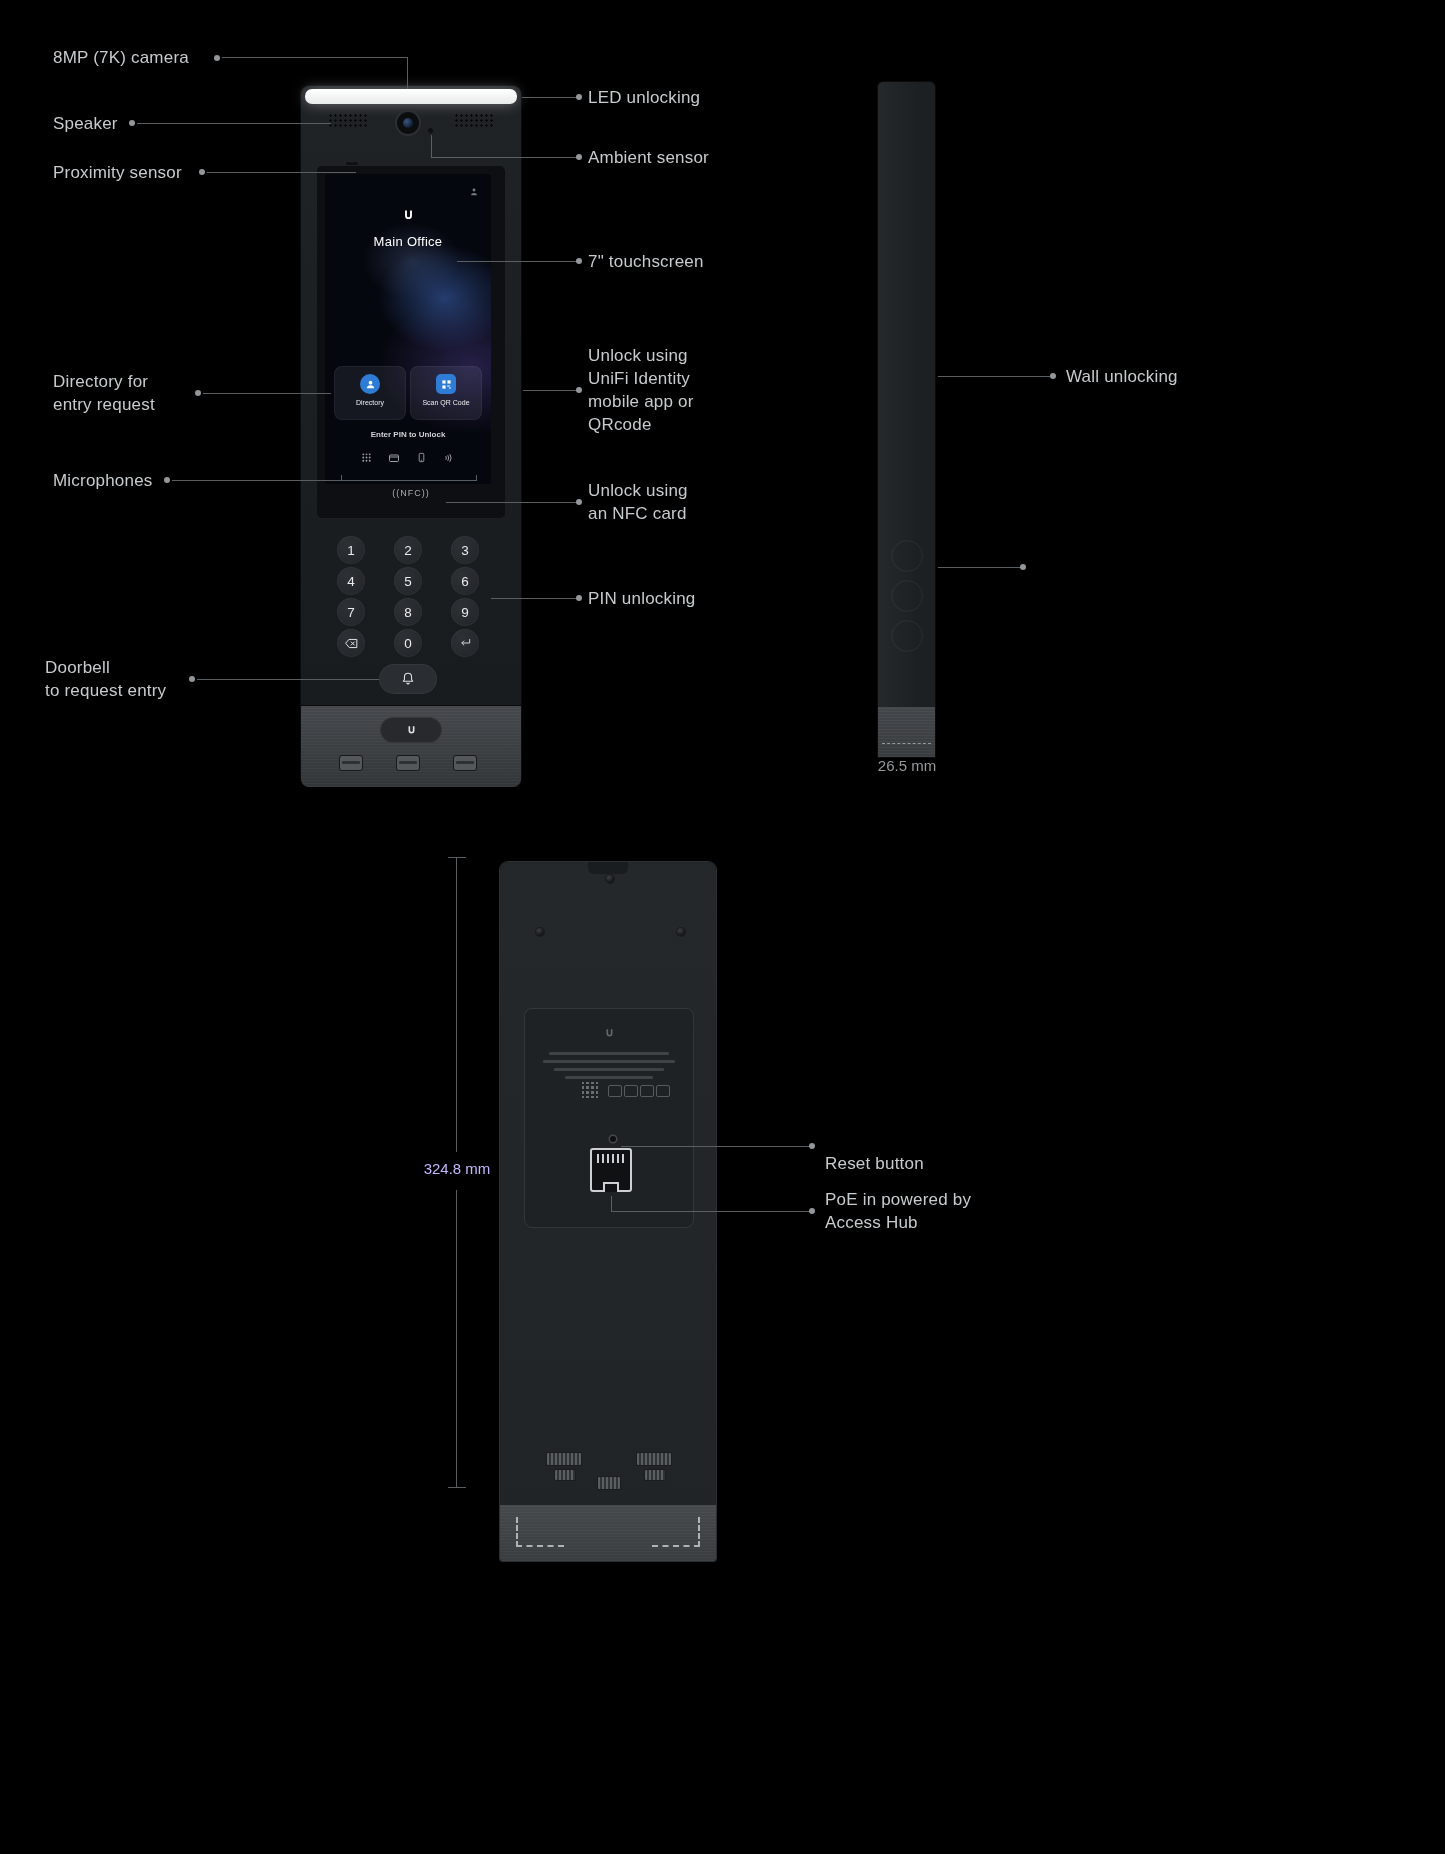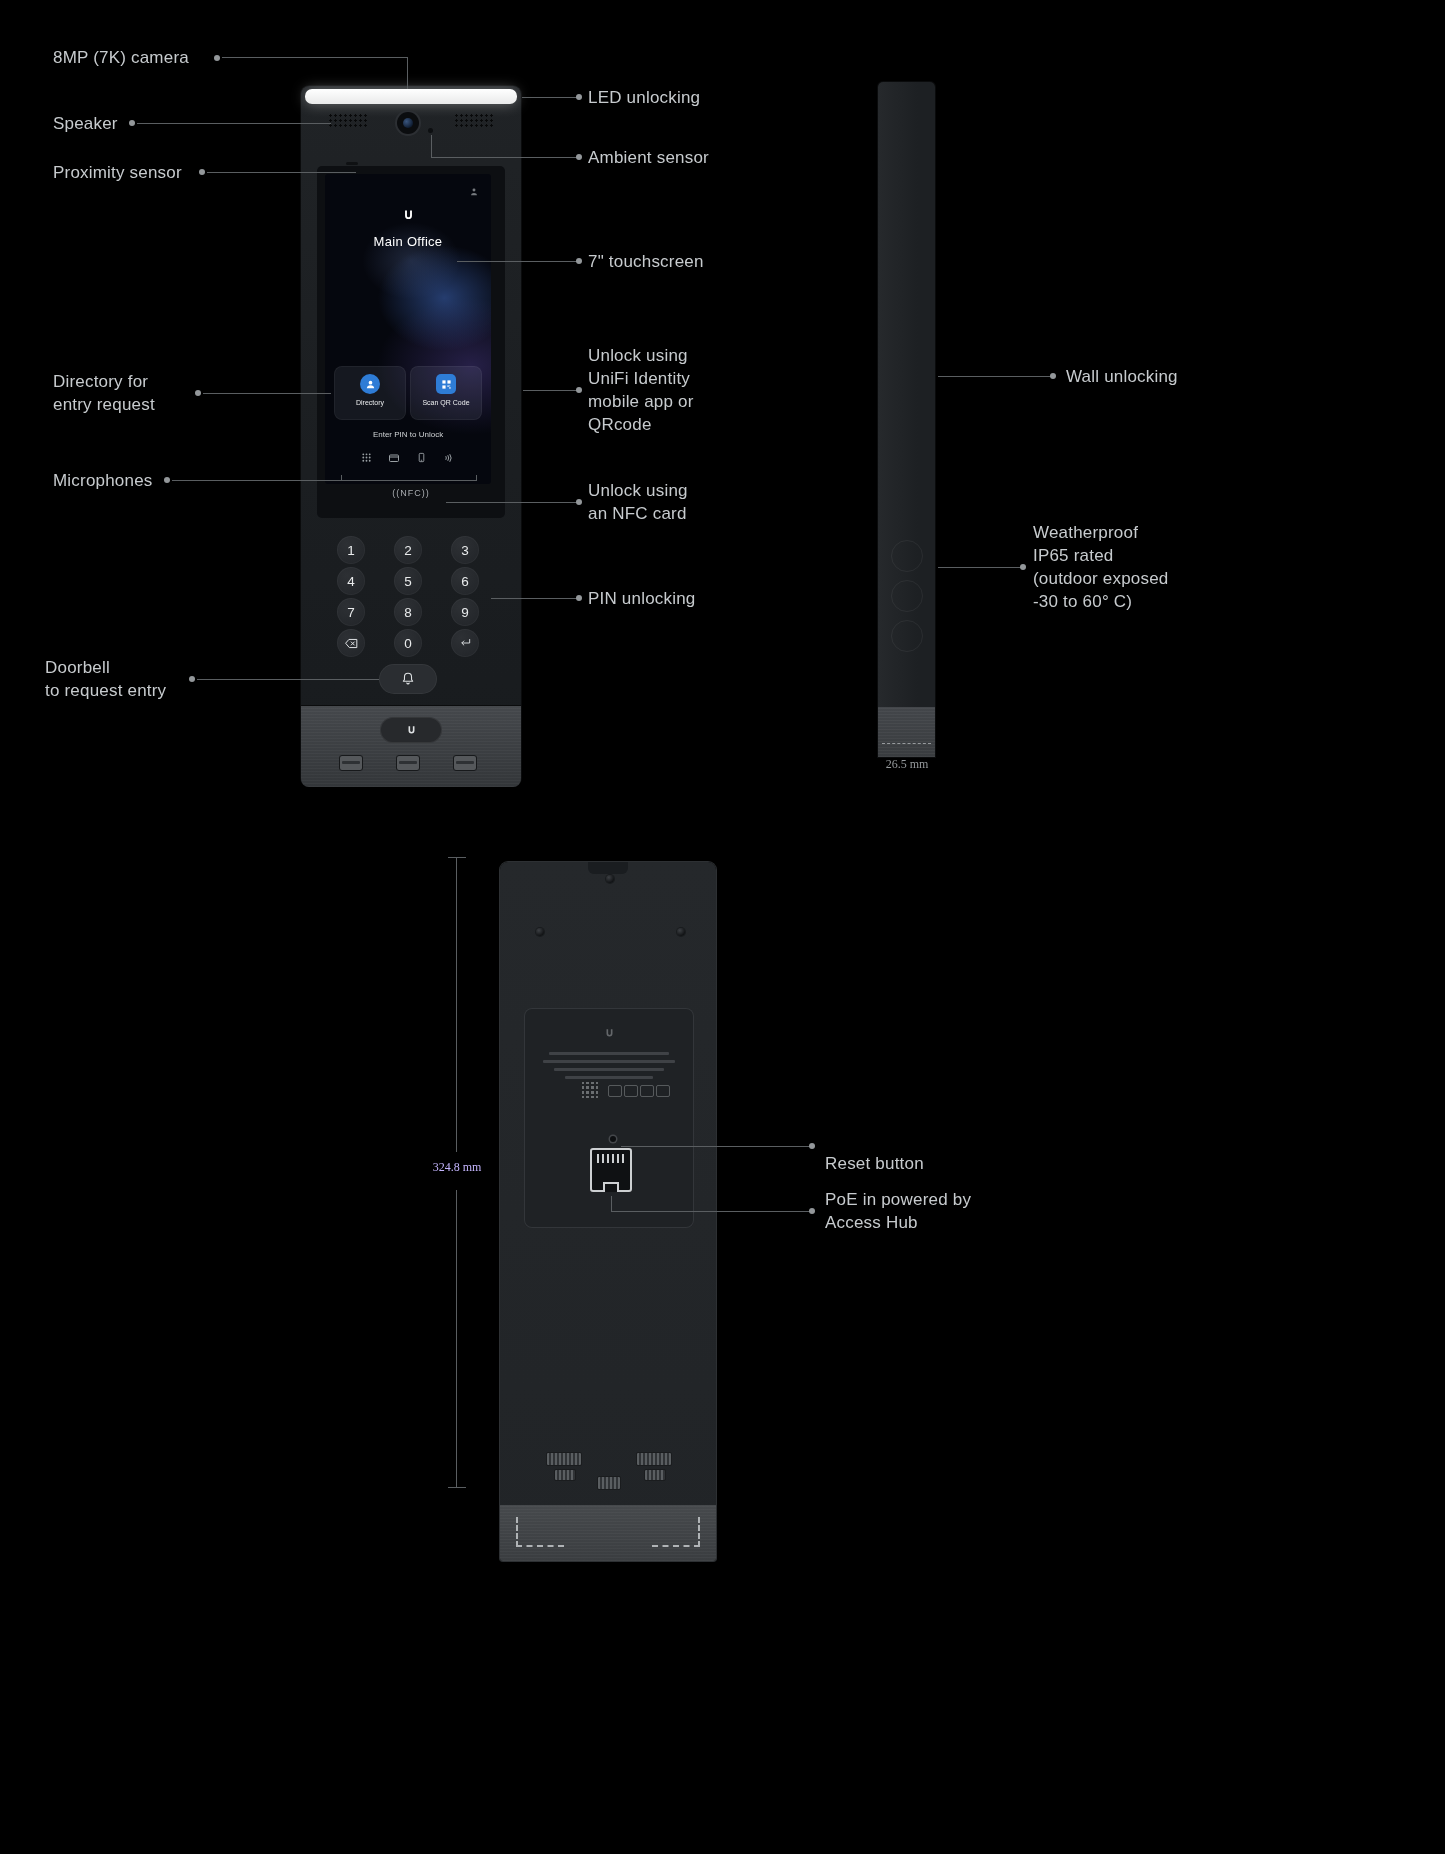--- a/index.html
+++ b/index.html
@@ -2,21 +2,21 @@
 <html><head>
 <meta charset="utf-8">
 <style>
   html,body { margin:0; padding:0; background:#000; }
   .page { position:relative; width:1445px; height:1854px; background:#000; overflow:hidden;
           font-family:"Liberation Sans", sans-serif; }
 
   
   .label { position:absolute; color:#c7cbce; font-size:17px; line-height:23px;
            white-space:pre-line; letter-spacing:.2px; z-index:6; }
-  .dim-label { position:absolute; font-size:12px; z-index:6; text-align:center;font-family:Liberation Serif, serif; }
+  .dim-label { position:absolute; font-size:15px; z-index:6; text-align:center; }
   .dim-bright { color:#c4b5fd; }
   .dim-dim { color:#969a9d; }
   .hline { position:absolute; height:1px; background:#5a5e61; z-index:5; }
   .vline { position:absolute; width:1px; background:#5a5e61; z-index:5; }
   .dot  { position:absolute; width:6px; height:6px; border-radius:50%; background:#93979a; z-index:5; }
 
   
   .front { position:absolute; left:301px; top:86px; width:220px; height:700px; z-index:1;
            background:linear-gradient(180deg,#202326 0%,#1b1e21 55%,#181b1e 100%);
            border-radius:8px; box-shadow:0 0 0 1px #0a0b0c; }
@@ -48,21 +48,21 @@
   .scr-btns { position:absolute; left:0; top:192px; width:100%; }
   .scr-btn { position:absolute; top:0; width:72px; height:54px; border-radius:8px;
            background:rgba(165,175,200,.10); box-shadow:inset 0 0 0 1px rgba(255,255,255,.05);
            display:flex; flex-direction:column; align-items:center; }
   .scr-btn-dir { left:9px; } .scr-btn-qr { left:85px; }
   .blue-circle { margin-top:8px; width:20px; height:20px; border-radius:50%; background:#2e7cd6;
            display:flex; align-items:center; justify-content:center; }
   .blue-square { margin-top:8px; width:20px; height:20px; border-radius:5px; background:#2e7cd6;
            display:flex; align-items:center; justify-content:center; }
   .scr-btn-label { margin-top:5px; font-size:7px; color:#eceeef; }
-  .pin-hint { position:absolute; left:0; right:0; top:256px; text-align:center; font-size:8px; color:#cfd2d4; }
+  .pin-hint { position:absolute; left:0; right:0; top:256px; text-align:center; font-size:8px; color:#cfd2d4;font-weight:bold; }
   .scr-icons { position:absolute; left:0; right:0; top:278px; display:flex; justify-content:center; gap:16px; }
   .nfc-label { position:absolute; left:0; right:0; top:322px; text-align:center;
            font-size:9px; color:#a9adb0; letter-spacing:1px; }
 
   .key { position:absolute; width:28px; height:28px; border-radius:50%;
            background:radial-gradient(circle at 35% 30%, #2d3034, #212428);
            box-shadow:inset 0 0 0 1px rgba(255,255,255,.04);
            display:flex; align-items:center; justify-content:center;
            color:#e9ebec; font-size:13.5px; }
   .doorbell { position:absolute; left:78px; top:578px; width:58px; height:30px; border-radius:16px;
@@ -371,24 +371,20 @@
   <div class="label" style="left:588px;top:250px">7" touchscreen</div>
   <div class="label" style="left:588px;top:344px">Unlock using
 UniFi Identity
 mobile app or
 QRcode</div>
   <div class="label" style="left:588px;top:479px">Unlock using
 an NFC card</div>
   <div class="label" style="left:588px;top:587px">PIN unlocking</div>
 
   <div class="label" style="left:1066px;top:365px">Wall unlocking</div>
-  <div class="label" style="left:1033px;top:521px">Weatherproof
-IP65 rated
-(outdoor exposed
--30 to 60° C)</div>
 
   <div class="label" style="left:825px;top:1152px">Reset button</div>
   <div class="label" style="left:825px;top:1188px">PoE in powered by
 Access Hub</div>
 
   <div class="dim-label dim-dim" style="left:852px;top:757px;width:110px">26.5 mm</div>
   <div class="dim-label dim-bright" style="left:402px;top:1160px;width:110px">324.8 mm</div>
 
 </div>
 

